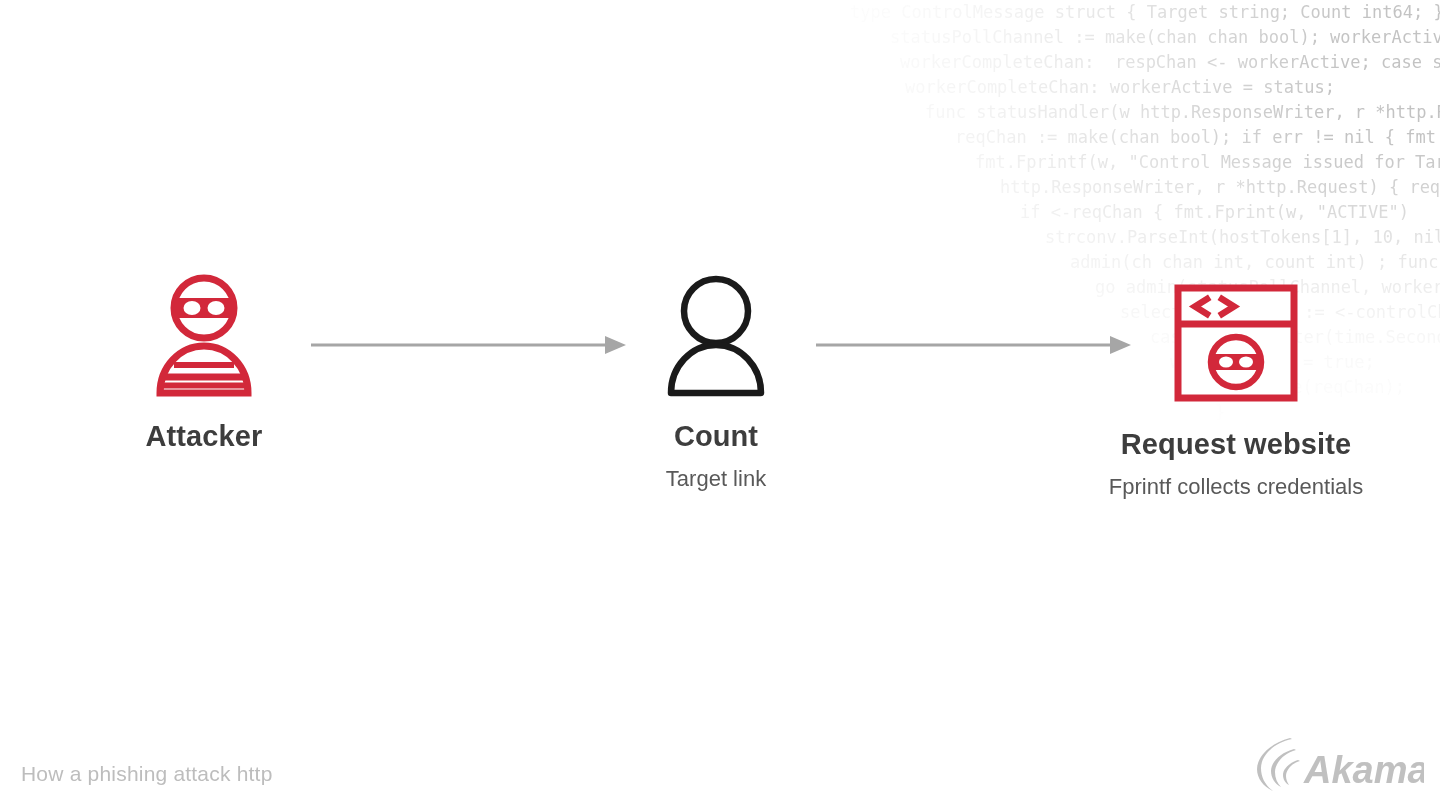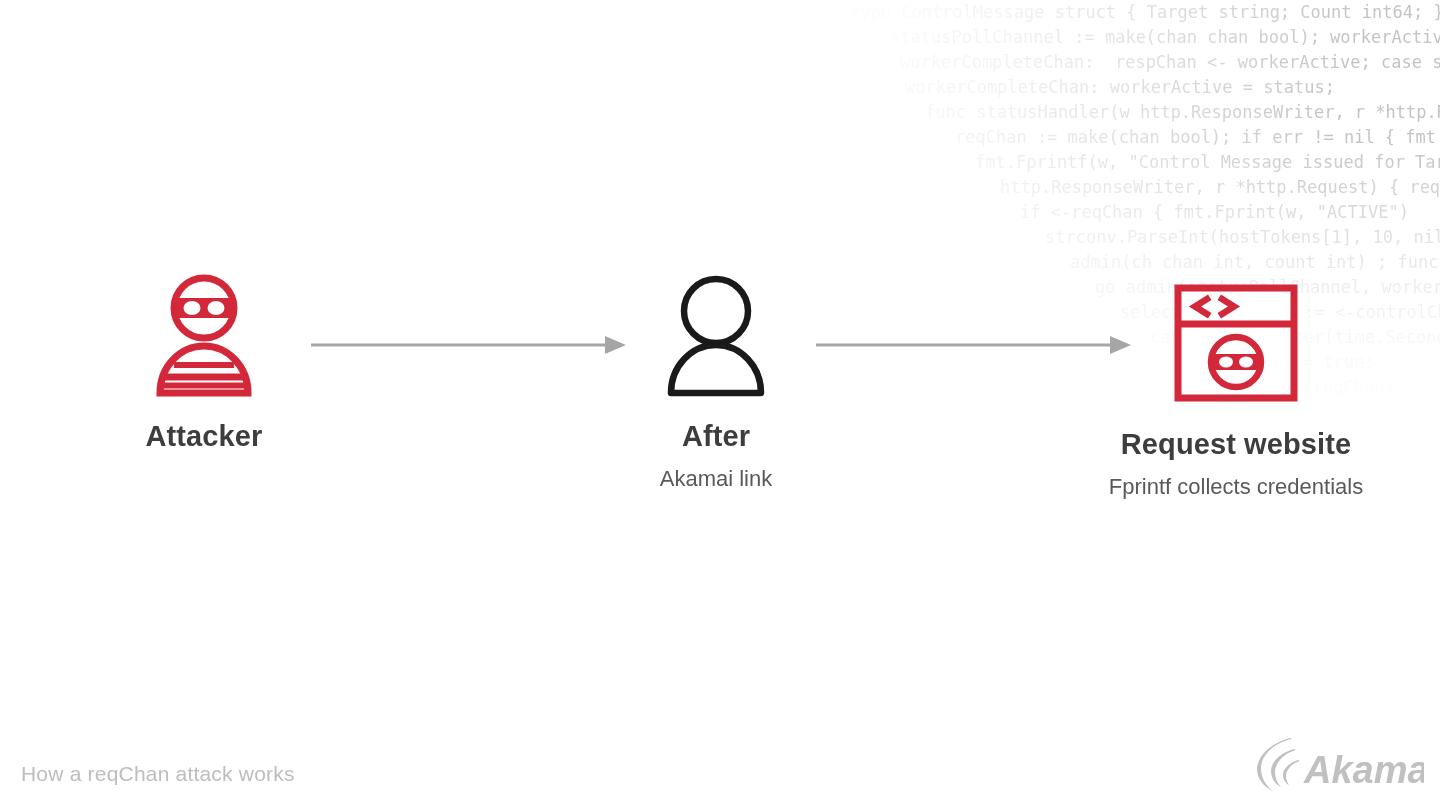--- a/index.html
+++ b/index.html
@@ -160,22 +160,22 @@
     </svg>
   </div>
 
   <div class="node" id="node-user">
     <div class="icon-wrap">
       <svg width="100" height="124" viewBox="0 0 100 124">
         <circle cx="50" cy="38" r="32" fill="none" stroke="#1a1a1a" stroke-width="6.5"></circle>
         <path d="M5 120 A45 48 0 0 1 95 120 Z" fill="none" stroke="#1a1a1a" stroke-width="6.5" stroke-linejoin="round"></path>
       </svg>
     </div>
-    <div class="title">After</div>
-    <div class="sub">Akamai link</div>
+    <div class="title">Count</div>
+    <div class="sub">Target link</div>
   </div>
 
   <div class="arrow" id="arrow-2">
     <svg width="315" height="24" viewBox="0 0 315 24">
       <line x1="0" y1="12" x2="296" y2="12" stroke="#a6a6a6" stroke-width="3.2"></line>
       <polygon points="294,3 315,12 294,21" fill="#a6a6a6"></polygon>
     </svg>
   </div>
 
   <div class="node" id="node-website">
@@ -194,21 +194,21 @@
         <ellipse cx="52" cy="78" rx="7" ry="5.5" fill="#ffffff"></ellipse>
         <ellipse cx="72" cy="78" rx="7" ry="5.5" fill="#ffffff"></ellipse>
       </svg>
     </div>
     <div class="title">Request website</div>
     <div class="sub">Fprintf collects credentials</div>
   </div>
 
 </div>
 
-<div id="caption">How a reqChan attack works</div>
+<div id="caption">How a phishing attack http</div>
 
 <div id="akamai-logo">
   <svg width="170" height="62" viewBox="0 0 170 62">
     <g fill="#9a9a9a">
 
       <path d="M36 3 C16 8 3 22 3 34 C3 44 10 52 19 56 C11 50 7 42 7 33 C7 21 19 8 38 4 Z"></path>
       <path d="M40 14 C26 18 17 27 17 36 C17 43 21 49 27 52 C23 48 21 43 21 37 C21 28 30 18 42 15 Z"></path>
       <path d="M44 25 C35 28 29 34 29 40 C29 44 31 48 35 50 C33 47 32 44 32 41 C32 35 38 28 46 26 Z"></path>
     </g>
 

